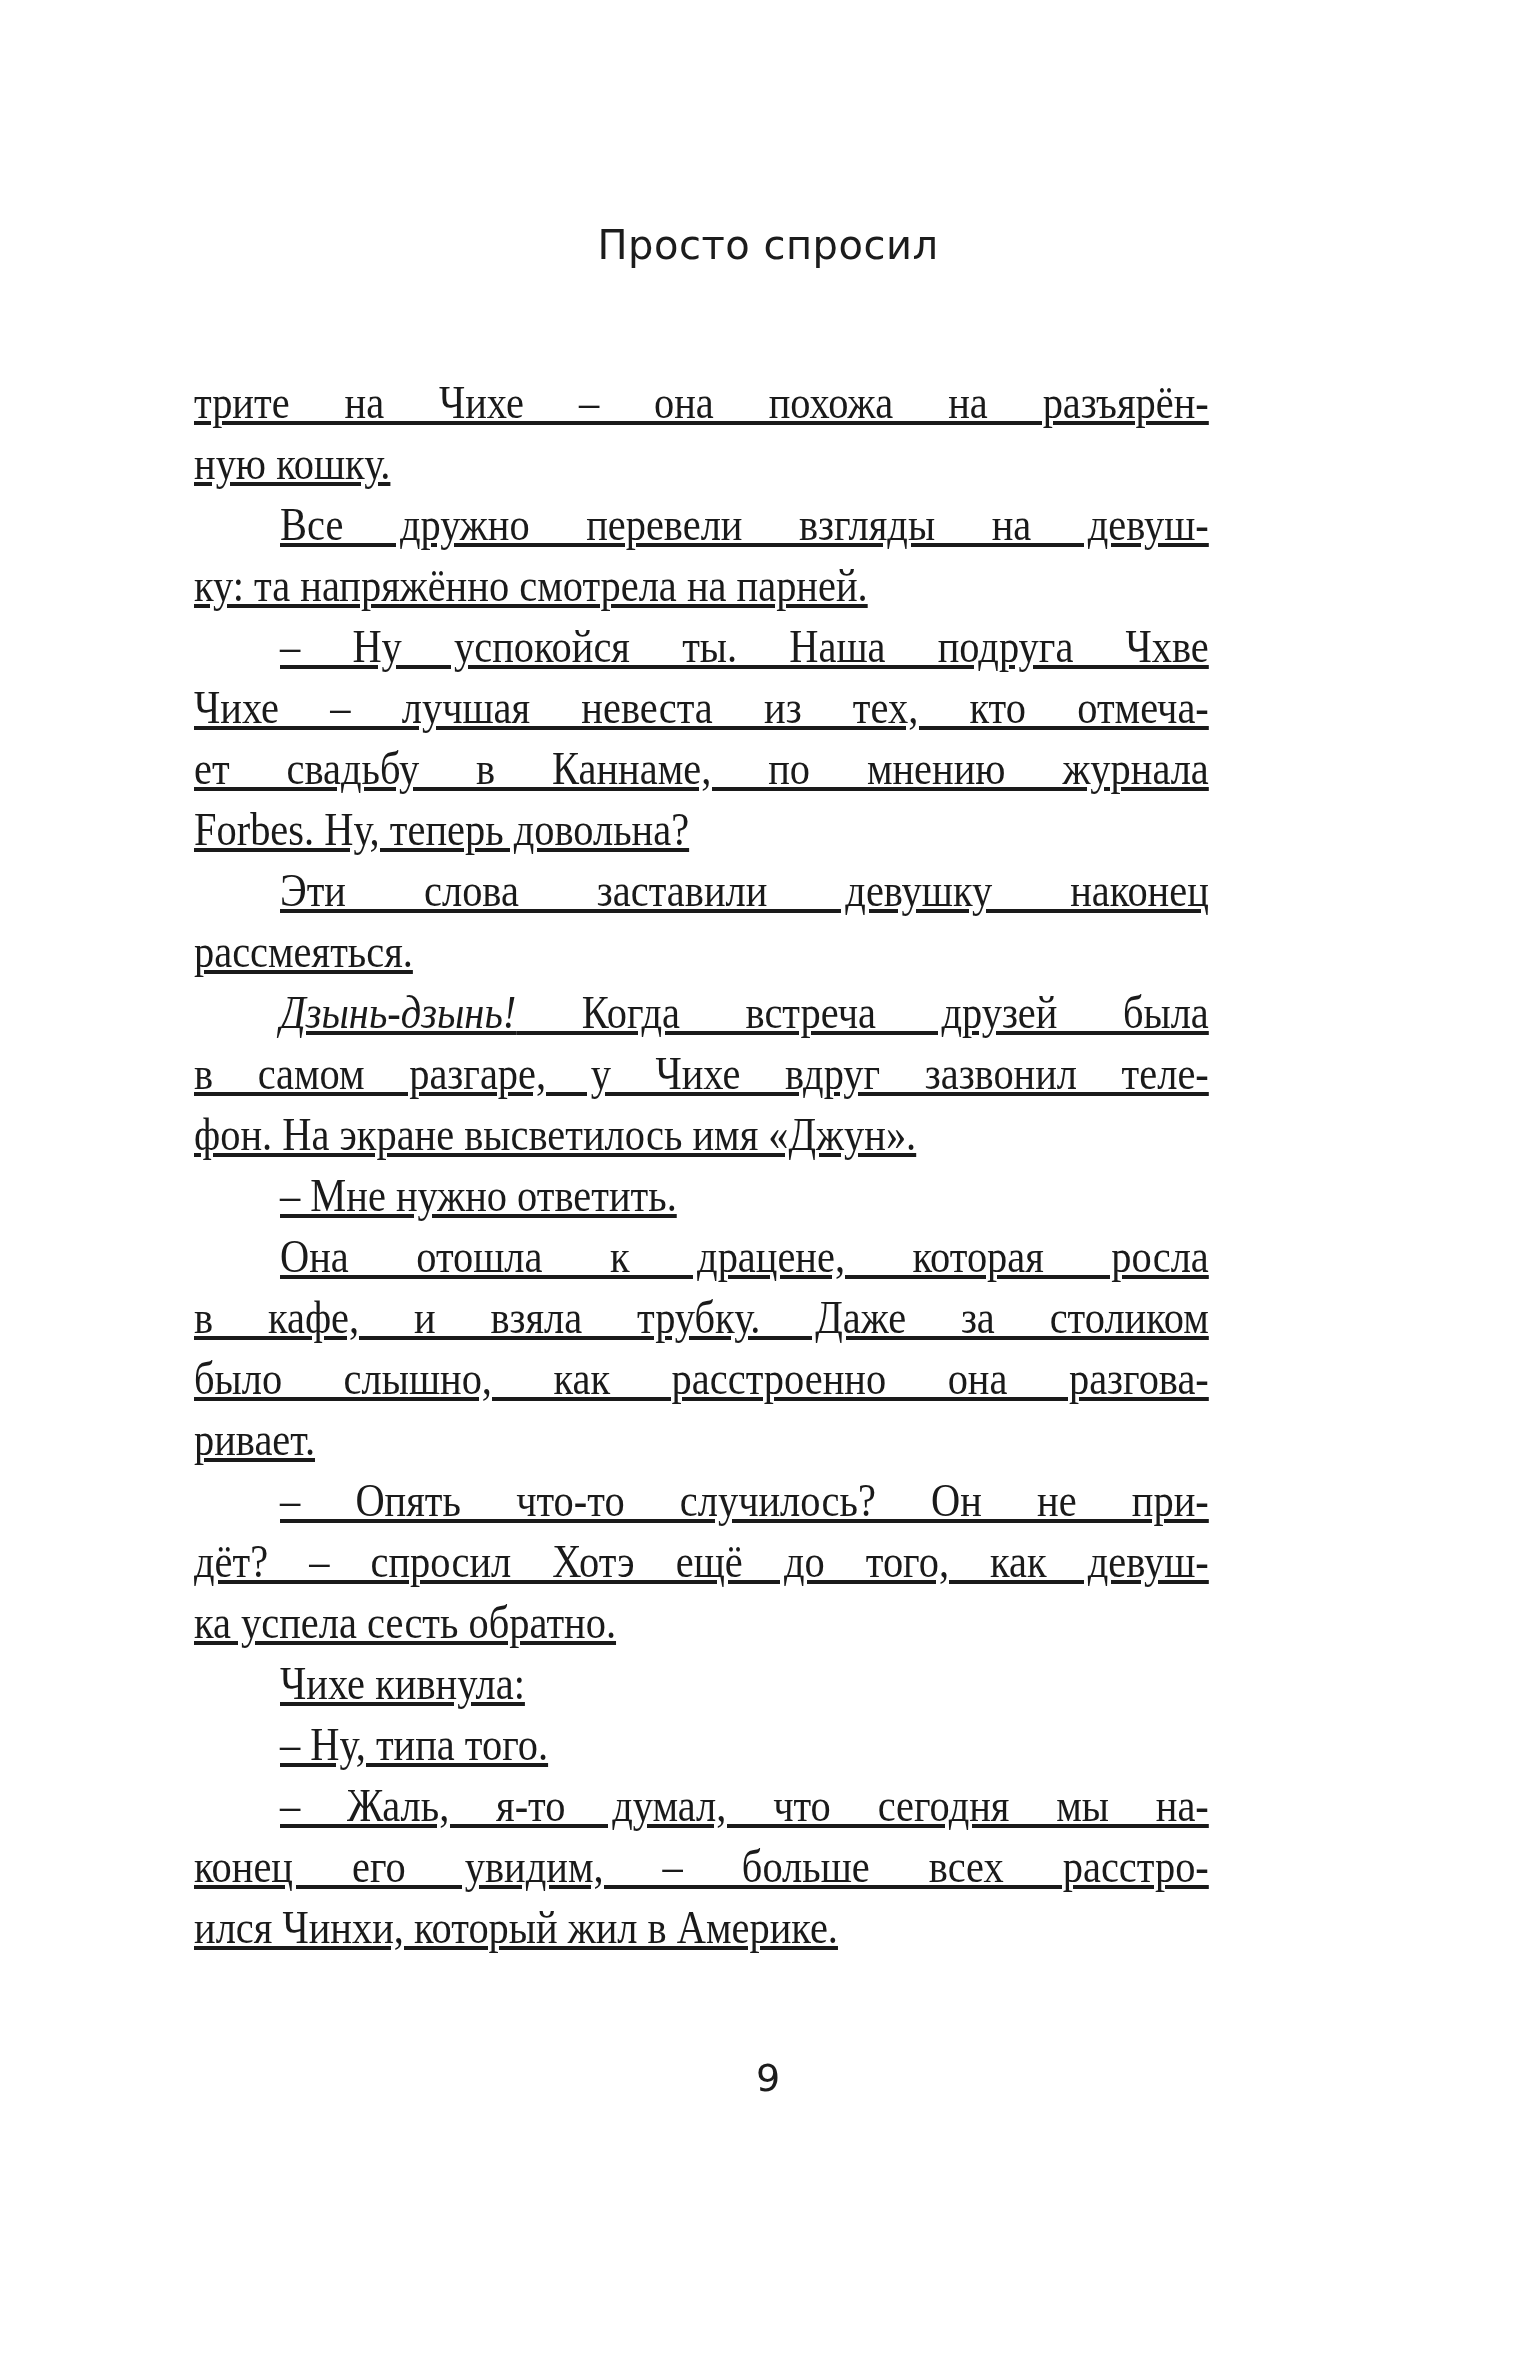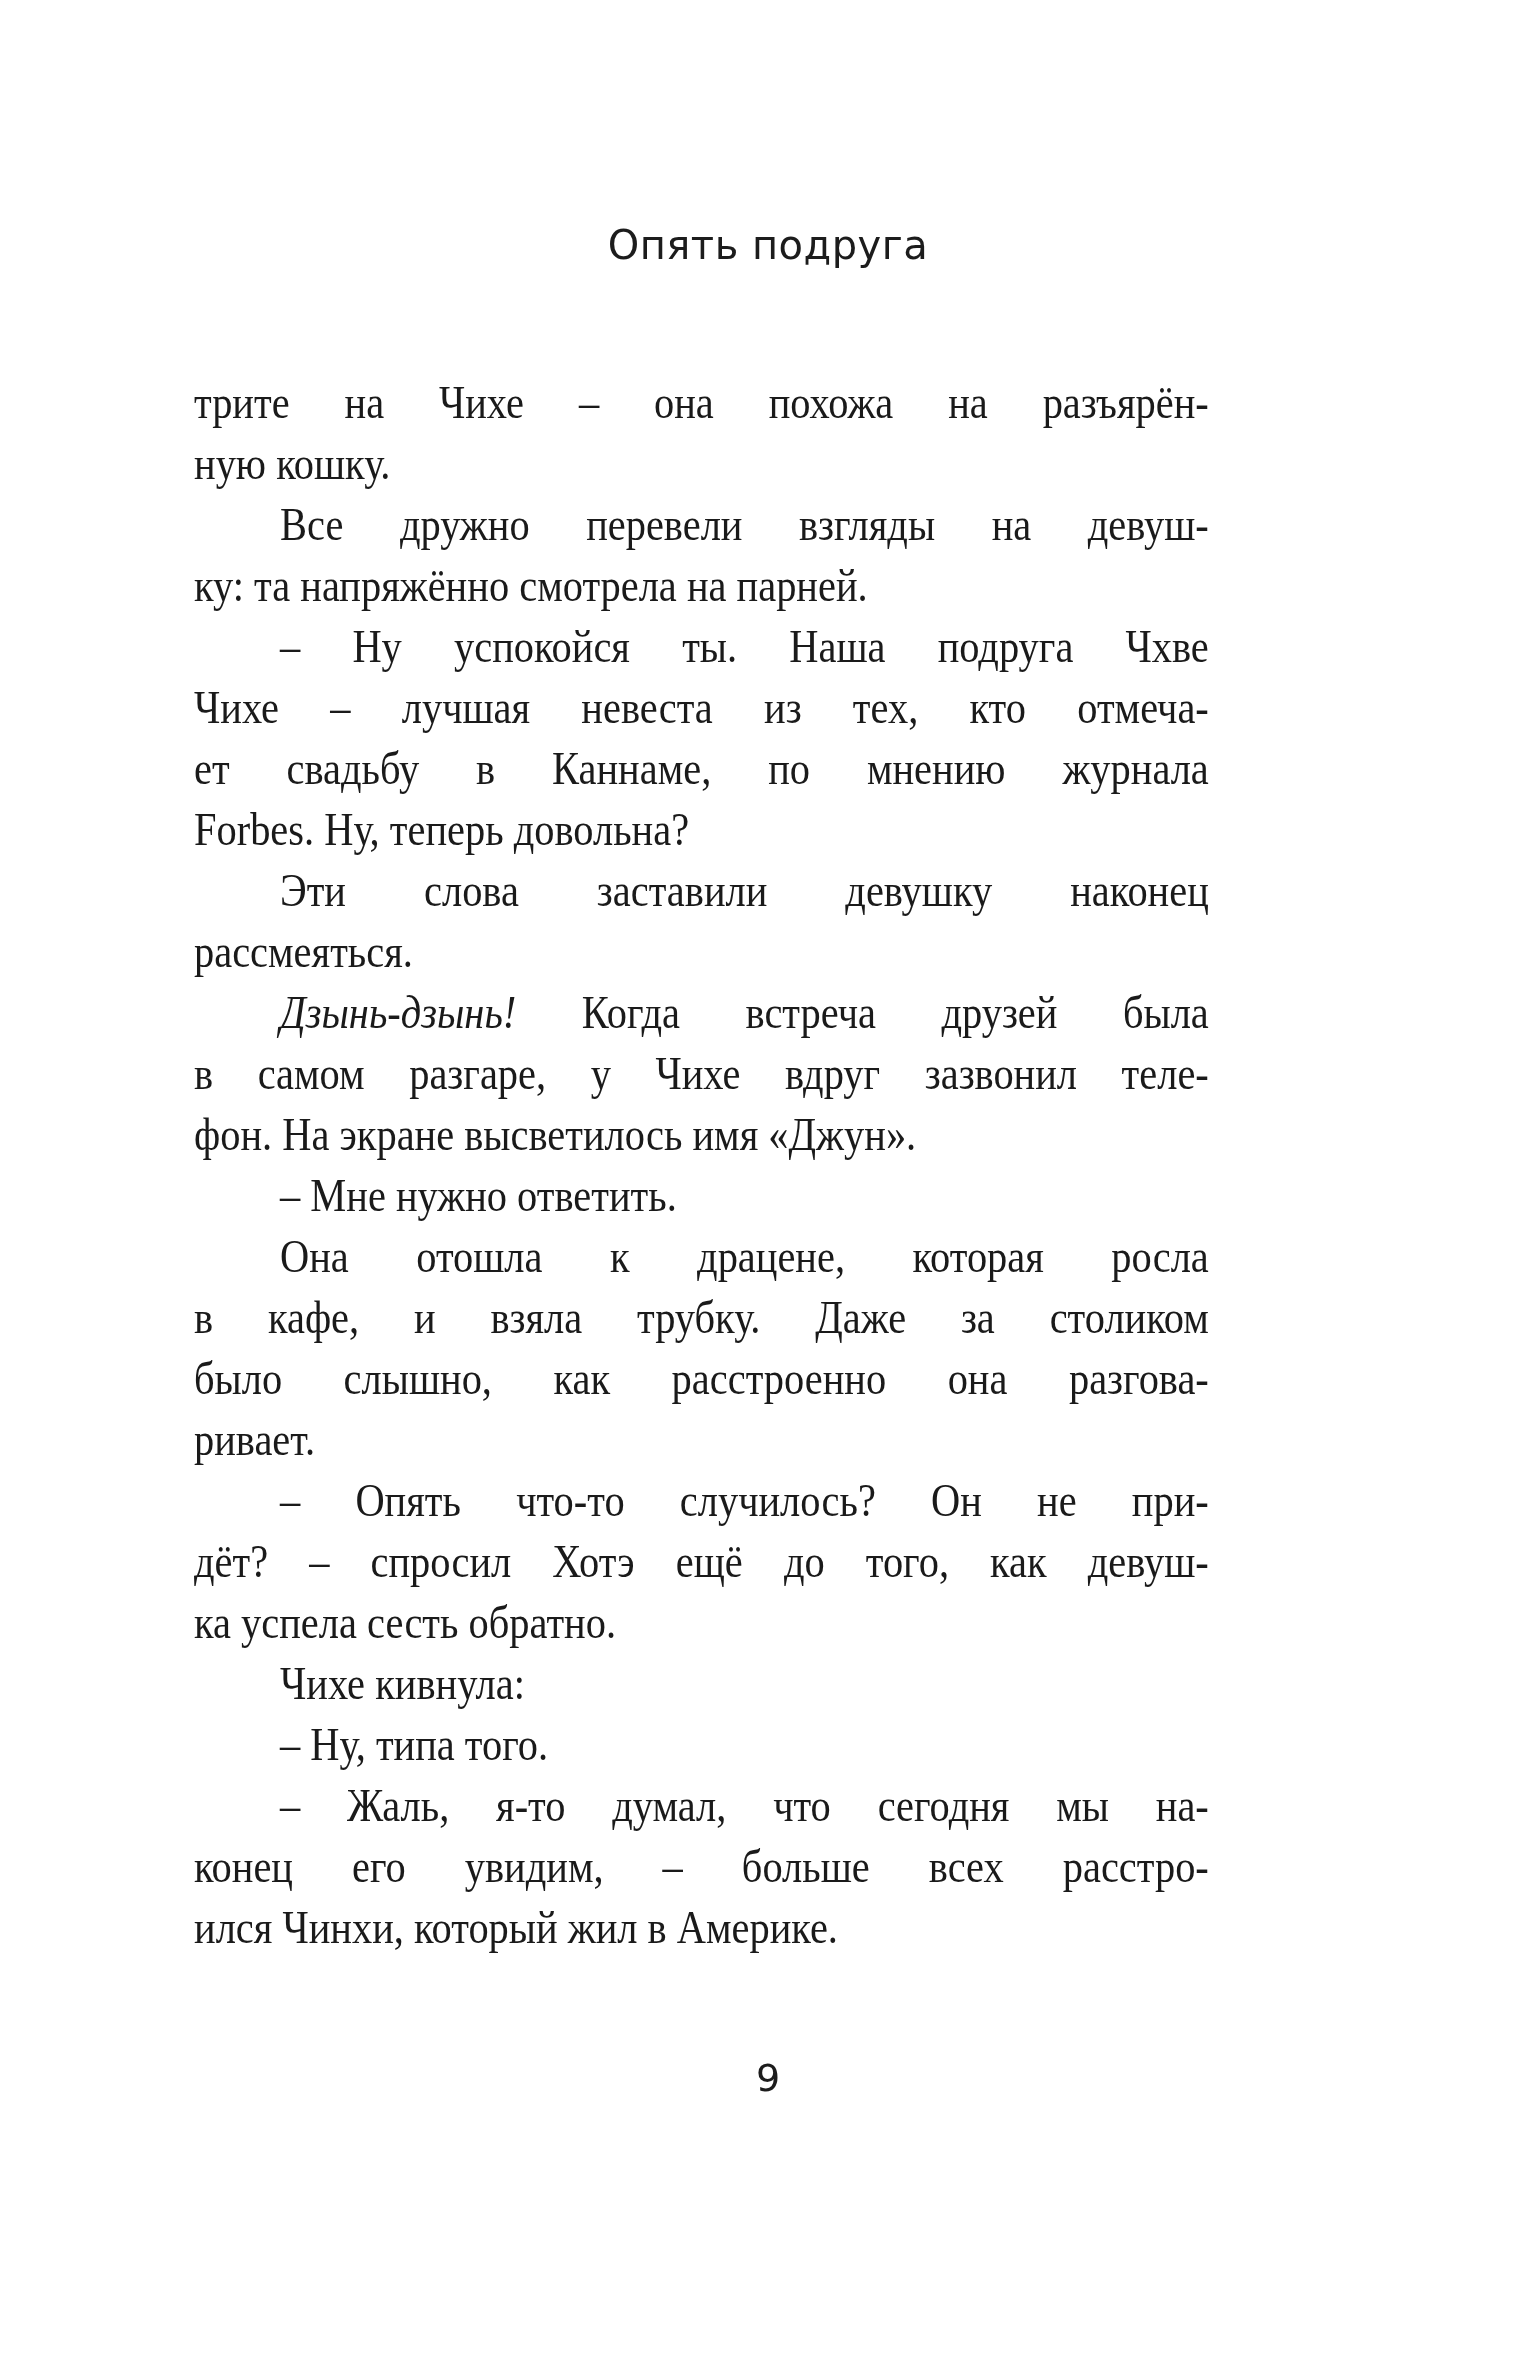--- a/index.html
+++ b/index.html
@@ -23,20 +23,21 @@
       font-family: "DejaVu Sans", sans-serif;
       font-size: 40px;
       letter-spacing: 0.5px;
       color: #1c1c1c;
     }
     .text-block {
       position: absolute;
       top: 372px;
       left: 194px;
       width: 1015px;
+      text-decoration: underline;
     }
     .line {
       font-family: "Liberation Serif", serif;
       font-size: 47px;
       line-height: 61px;
       height: 61px;
       white-space: nowrap;
       text-align: justify;
       text-align-last: justify;
       transform: scaleX(0.86);
@@ -60,21 +61,21 @@
       width: 1536px;
       text-align: center;
       font-family: "DejaVu Sans", sans-serif;
       font-size: 38px;
       color: #1c1c1c;
     }
   </style>
 </head>
 <body>
 
-<div class="running-head">Опять подруга</div>
+<div class="running-head">Просто спросил</div>
 
 <div class="text-block">
   <div class="line"><span>трите на Чихе – она похожа на разъярён-</span></div>
   <div class="line last"><span>ную кошку.</span></div>
   <div class="line indent"><span>Все дружно перевели взгляды на девуш-</span></div>
   <div class="line last"><span>ку: та напряжённо смотрела на парней.</span></div>
   <div class="line indent"><span>– Ну успокойся ты. Наша подруга Чхве</span></div>
   <div class="line"><span>Чихе – лучшая невеста из тех, кто отмеча-</span></div>
   <div class="line"><span>ет свадьбу в Каннаме, по мнению журнала</span></div>
   <div class="line last"><span>Forbes. Ну, теперь довольна?</span></div>

